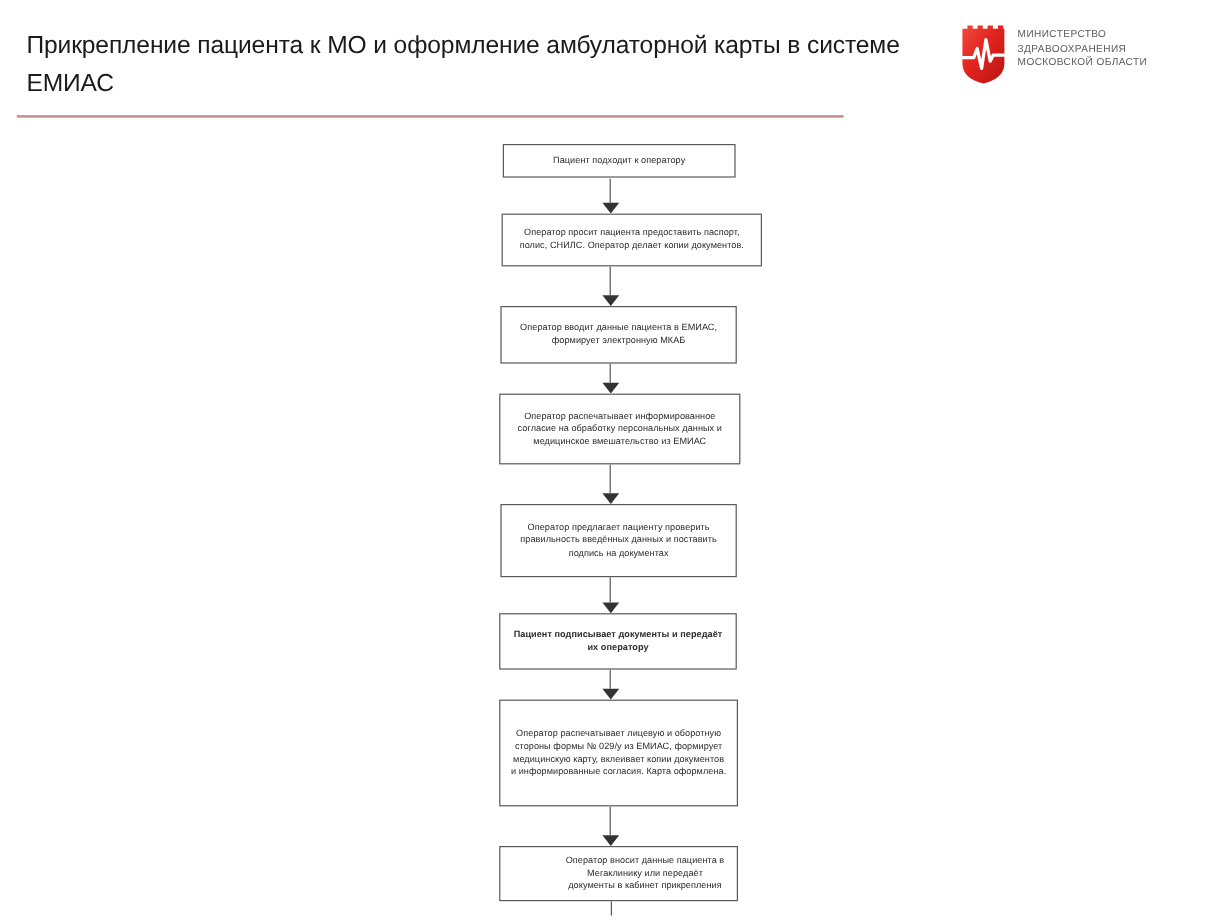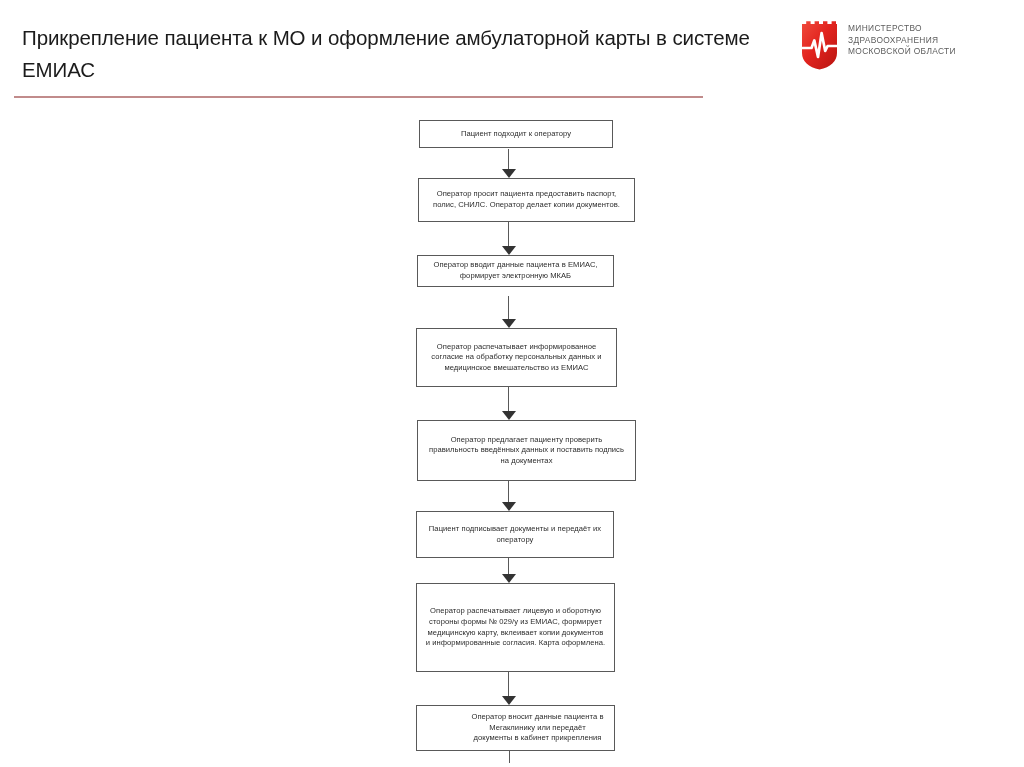--- a/index.html
+++ b/index.html
@@ -186,30 +186,30 @@
       <div class="stem" style="height: 24px;"></div>
       <div class="head" style="top: 24px;"></div>
     </div>
     <div class="tail-stem" style="left: 509px; top: 651px; height: 12px;"></div>
     <div class="flow-node" style="left: 419px; top: 20px; width: 194px; height: 28px; border-color: rgb(89, 89, 89);">
       <span class="flow-node-label">Пациент подходит к оператору</span>
     </div>
     <div class="flow-node" style="left: 418px; top: 78px; width: 217px; height: 44px; border-color: rgb(89, 89, 89);">
       <span class="flow-node-label">Оператор просит пациента предоставить паспорт, полис, СНИЛС. Оператор делает копии документов.</span>
     </div>
-    <div class="flow-node" style="left: 417px; top: 155px; width: 197px; height: 32px; border-color: rgb(89, 89, 89);">
+    <div class="flow-node" style="left: 417px; top: 155px; width: 197px; height: 48px; border-color: rgb(89, 89, 89);">
       <span class="flow-node-label">Оператор вводит данные пациента в ЕМИАС, формирует электронную МКАБ</span>
     </div>
     <div class="flow-node" style="left: 416px; top: 228px; width: 201px; height: 59px; border-color: rgb(89, 89, 89);">
       <span class="flow-node-label">Оператор распечатывает информированное согласие на обработку персональных данных и медицинское вмешательство из ЕМИАС</span>
     </div>
-    <div class="flow-node" style="left: 417px; top: 320px; width: 219px; height: 61px; border-color: rgb(89, 89, 89);">
+    <div class="flow-node" style="left: 417px; top: 320px; width: 197px; height: 61px; border-color: rgb(89, 89, 89);">
       <span class="flow-node-label">Оператор предлагает пациенту проверить правильность введённых данных и поставить подпись на документах</span>
     </div>
-    <div class="flow-node" style="left: 416px; top: 411px; width: 198px; height: 47px; border-color: rgb(89, 89, 89);">
+    <div class="flow-node" style="left: 416px; top: 411px; width: 198px; height: 47px; border-color: rgb(89, 89, 89); font-weight: bold;">
       <span class="flow-node-label">Пациент подписывает документы и передаёт их оператору</span>
     </div>
     <div class="flow-node" style="left: 416px; top: 483px; width: 199px; height: 89px; border-color: rgb(89, 89, 89);">
       <span class="flow-node-label">Оператор распечатывает лицевую и оборотную стороны формы № 029/у из ЕМИАС, формирует медицинскую карту, вклеивает копии документов и информированные согласия. Карта оформлена.</span>
     </div>
     <div class="flow-node" style="left: 416px; top: 605px; width: 199px; height: 46px; border-color: rgb(89, 89, 89); padding-left: 44px;">
       <span class="flow-node-label">Оператор вносит данные пациента в Мегаклинику или передаёт документы в кабинет прикрепления</span>
     </div>
   </div>
 

